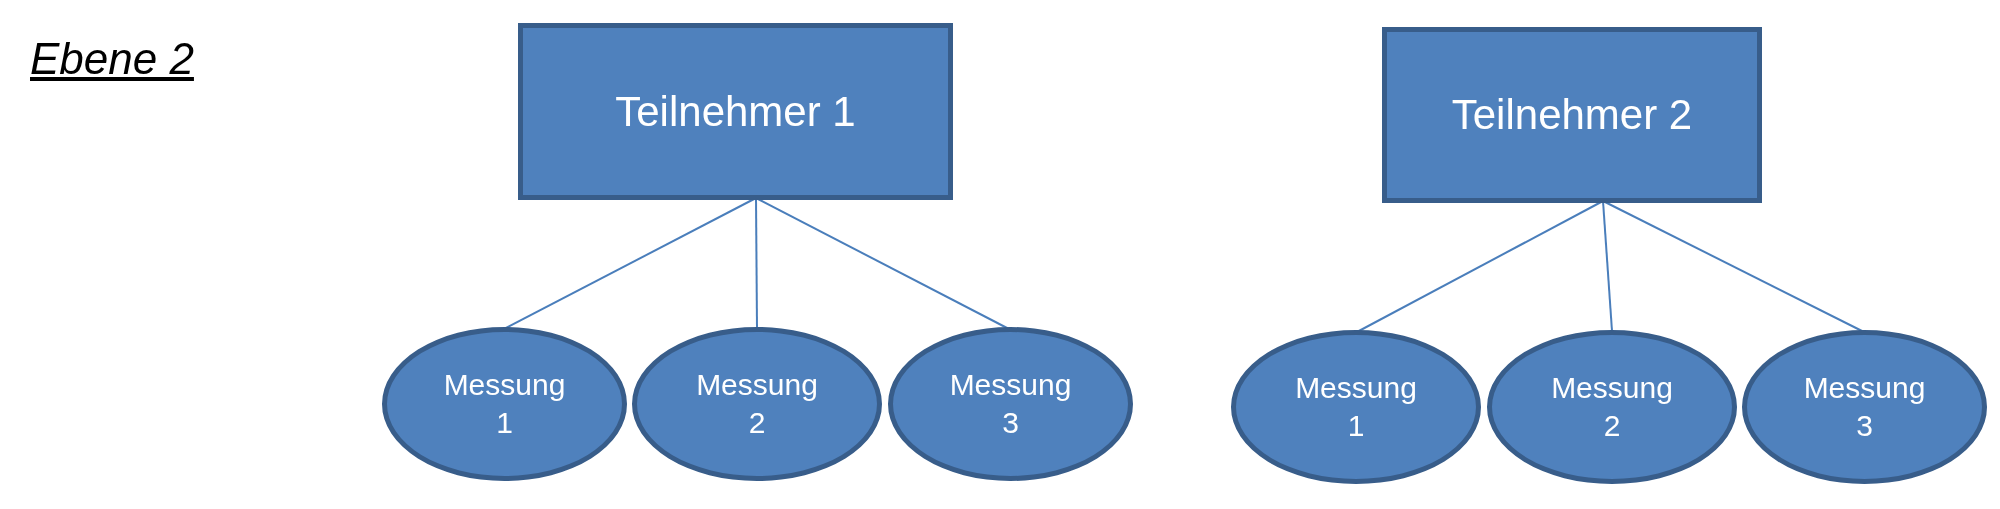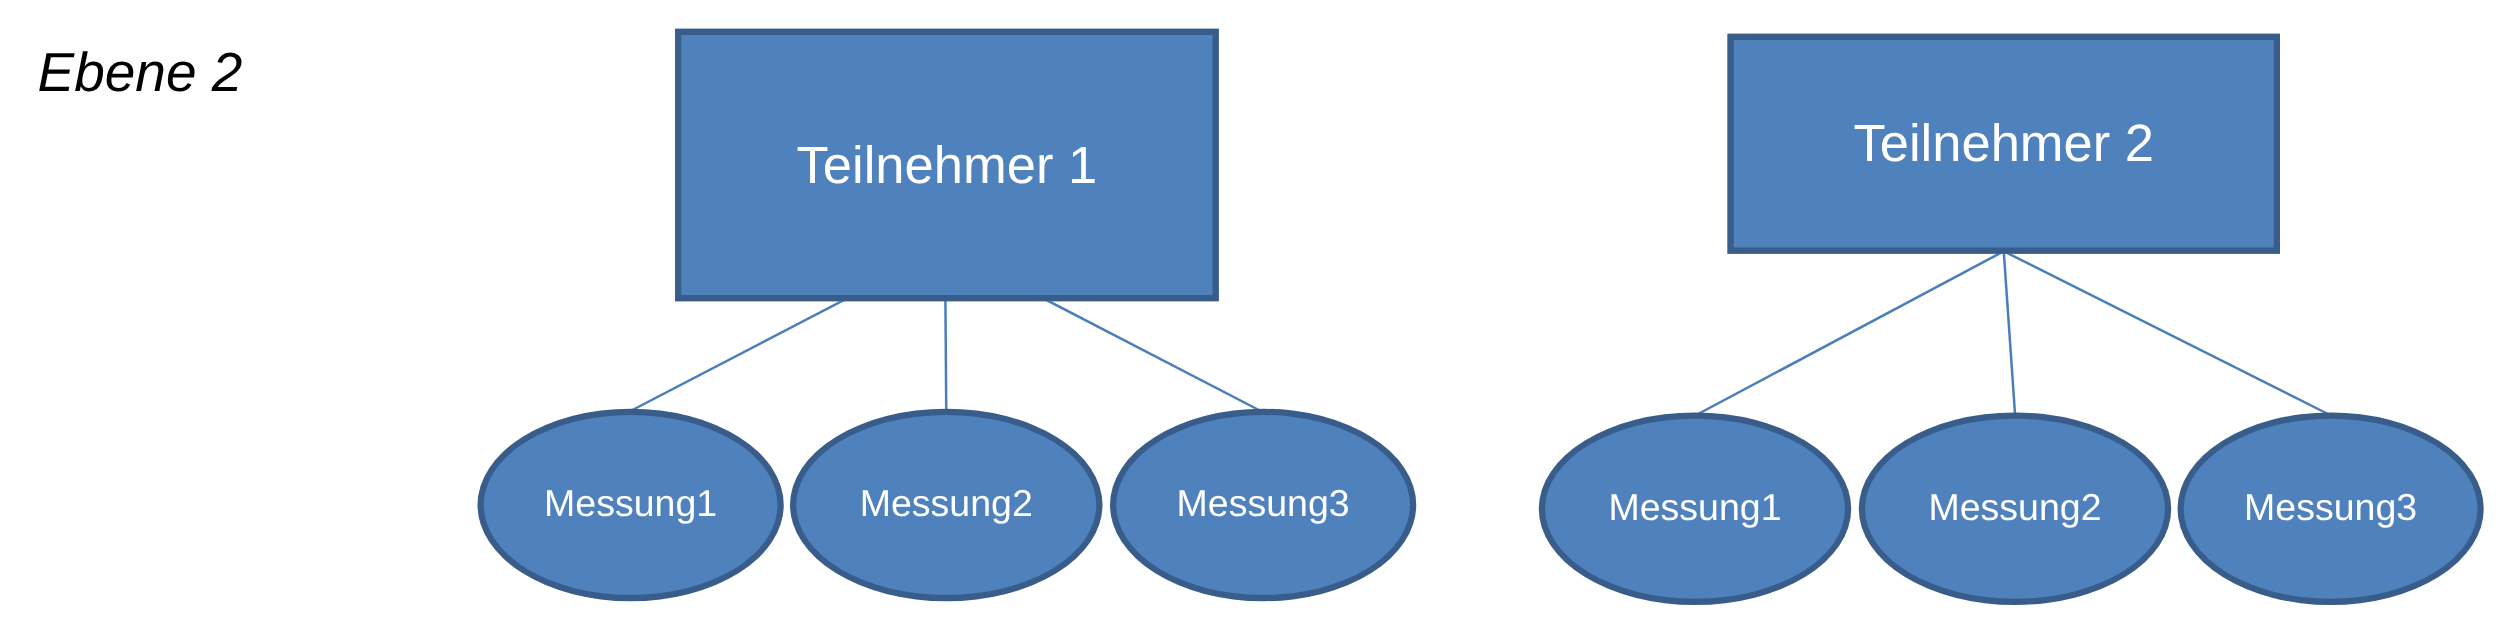--- a/index.html
+++ b/index.html
@@ -43,21 +43,21 @@
     color: var(--shape-text);
     font-size: 42px;
     text-align: center;
   }
   .child-ellipse {
     position: absolute;
     background: var(--shape-fill);
     border: 5px solid var(--shape-border);
     border-radius: 50%;
     display: flex;
-    flex-direction: row;
+    flex-direction: column;
     align-items: center;
     justify-content: center;
     color: var(--shape-text);
     font-size: 30px;
     line-height: 38px;
     text-align: center;
   }
 </style>
 </head>
 <body>
@@ -68,43 +68,43 @@
 
     <line x1="756" y1="198" x2="504" y2="329" stroke="var(--connector)" stroke-width="2"></line>
     <line x1="756" y1="198" x2="757" y2="328" stroke="var(--connector)" stroke-width="2"></line>
     <line x1="756" y1="198" x2="1009" y2="329" stroke="var(--connector)" stroke-width="2"></line>
 
     <line x1="1603" y1="201" x2="1357" y2="332" stroke="var(--connector)" stroke-width="2"></line>
     <line x1="1603" y1="201" x2="1612" y2="331" stroke="var(--connector)" stroke-width="2"></line>
     <line x1="1603" y1="201" x2="1864" y2="332" stroke="var(--connector)" stroke-width="2"></line>
   </svg>
 
-  <div class="level-label" style="left:30px; top:33px;">Ebene 2</div>
+  <div class="level-label" style="left:30px; top:33px;text-decoration:underline;">Ebene 2</div>
 
 
-  <div class="parent-box" style="left:540px; top:23px; width:435px; height:218px;">
+  <div class="parent-box" style="left:518px; top:23px; width:435px; height:177px;">
     <span>Teilnehmer 1</span>
   </div>
 
   <div class="child-ellipse" style="left:382px; top:327px; width:245px; height:154px;">
     <span>Messung</span>
     <span>1</span>
   </div>
 
   <div class="child-ellipse" style="left:632px; top:327px; width:250px; height:154px;">
     <span>Messung</span>
     <span>2</span>
   </div>
 
   <div class="child-ellipse" style="left:888px; top:327px; width:245px; height:154px;">
     <span>Messung</span>
     <span>3</span>
   </div>
 
-  <div class="parent-box" style="left:1382px; top:27px; width:442px; height:176px;">
+  <div class="parent-box" style="left:1382px; top:27px; width:380px; height:176px;">
     <span>Teilnehmer 2</span>
   </div>
 
   <div class="child-ellipse" style="left:1231px; top:330px; width:250px; height:154px;">
     <span>Messung</span>
     <span>1</span>
   </div>
 
   <div class="child-ellipse" style="left:1487px; top:330px; width:250px; height:154px;">
     <span>Messung</span>

